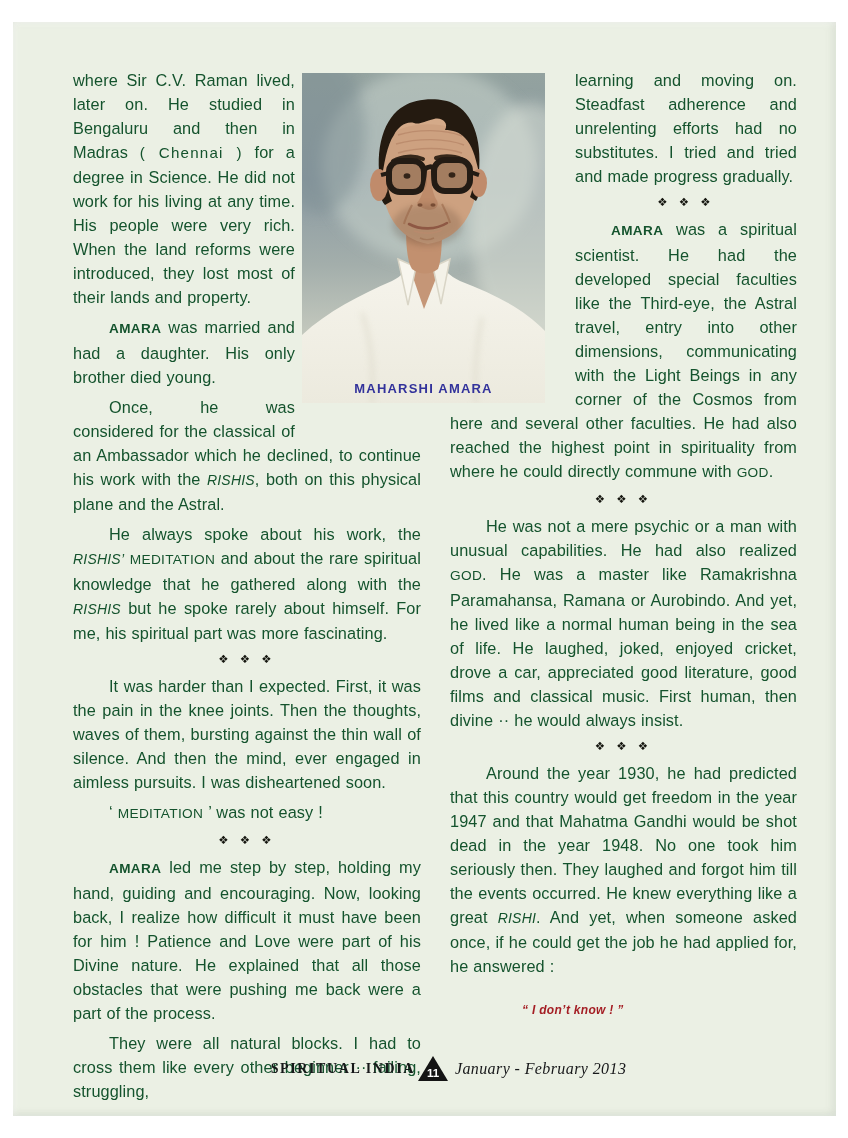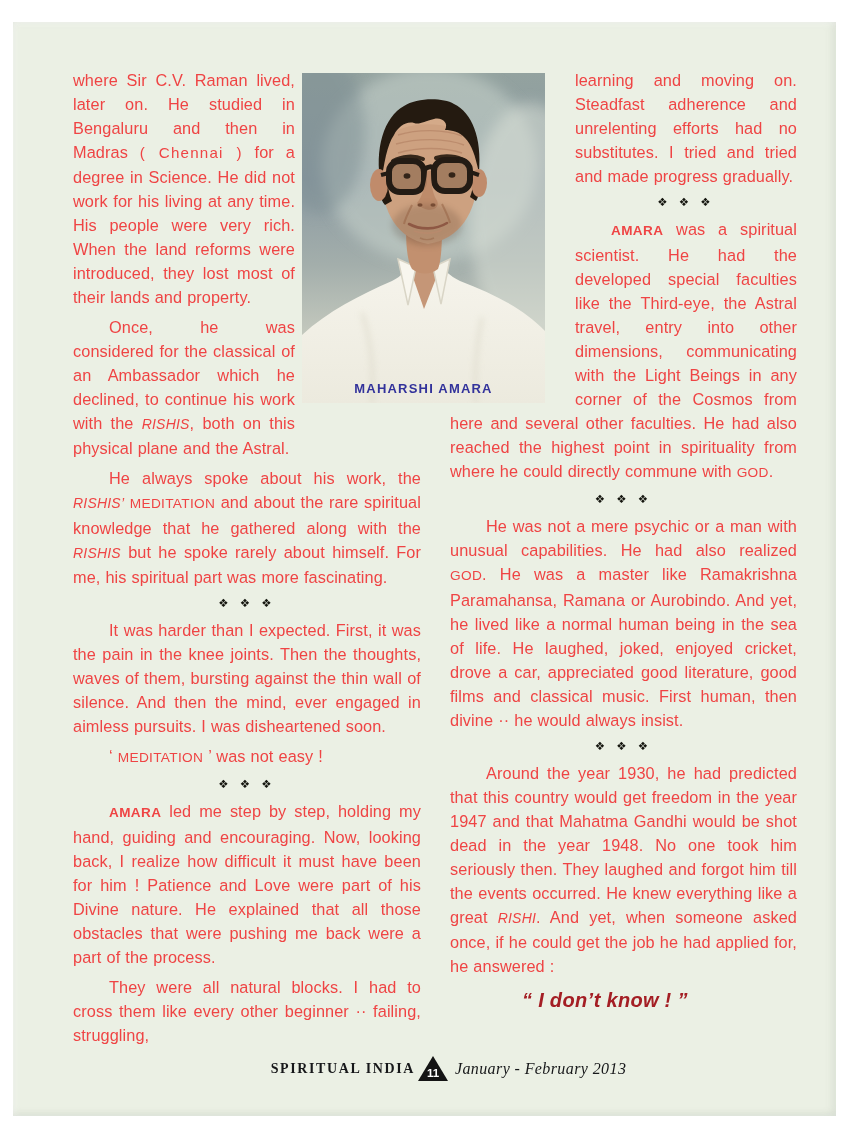--- a/index.html
+++ b/index.html
@@ -13,36 +13,36 @@
     background:#ebf0e4;
     box-shadow:inset -4px 0 8px rgba(90,100,85,0.08), inset 0 -3px 7px rgba(90,100,85,0.07), inset 2px 2px 6px rgba(255,255,255,0.6);
   }
   .col{position:absolute;top:68px;}
   .col-left{left:73px;width:348px;}
   .col-right{left:450px;width:347px;}
   .spacer-r{float:right;width:126px;height:352px;}
   .spacer-l{float:left;width:125px;height:342px;}
   .para{
     margin:0 0 6px 0;text-align:justify;
-    font-size:16.3px;line-height:24px;color:#ef4444;
+    font-size:16.3px;line-height:24px;color:#14532d;
     letter-spacing:0.1px;word-spacing:0.4px;
   }
   .para.indent{text-indent:36px;}
   .sep{
     text-align:center;font-size:11.5px;line-height:16px;
     margin:3px 0 7px 0;color:#15160f;letter-spacing:4px;
   }
   .run-plain{}
   .run-name{font-weight:700;font-size:0.83em;letter-spacing:0.4px;}
   .run-ital{font-style:italic;font-size:0.86em;letter-spacing:0.2px;margin-top:45px;}
   .run-sc{font-size:0.84em;letter-spacing:0.3px;}
   .run-sp{font-size:0.93em;letter-spacing:1.2px;}
   .quote{
-    font-style:italic;font-weight:700;font-size:20px;line-height:24px;
-    padding-left:72px;margin-top:10px;letter-spacing:0.3px;
+    font-style:italic;font-weight:700;font-size:12px;line-height:24px;
+    padding-left:72px;margin-top:20px;letter-spacing:0.3px;
   }
   .photo{
     position:absolute;left:302px;top:73px;width:243px;height:330px;
     overflow:hidden;
   }
   .photo svg{display:block;}
   .photo-caption{
     position:absolute;left:0;right:0;bottom:7px;text-align:center;
     font-size:13px;font-weight:700;letter-spacing:1.2px;
   }
@@ -145,20 +145,21 @@
     <path d="M112,158 C120,161 132,161 140,157" stroke="#b98a6d" stroke-width="1.6" fill="none" opacity="0.8"></path>
 
     <path d="M118,165 C122,167 128,167 132,165" stroke="#9a6a4c" stroke-width="1.4" fill="none" opacity="0.6"></path>
   </svg>
   <div class="photo-caption" style="color: rgb(50, 50, 155);">MAHARSHI AMARA</div>
 </div>
 
 <div class="col col-left" id="col-left">
   <div class="spacer-r"></div>
 <p class="para"><span class="run-plain">where Sir C.V. Raman lived, later on. He studied in Bengaluru and then in Madras </span><span class="run-sp">( Chennai )</span><span class="run-plain"> for a degree in Science. He did not work for his living at any time. His people were very rich. When the land reforms were introduced, they lost most of their lands and property.</span></p>
+    <p class="para indent"><span class="run-name">AMARA</span><span class="run-plain"> was married and had a daughter. His only brother died young.</span></p>
     <p class="para indent"><span class="run-plain">Once, he was considered for the classical of an Ambassador which he declined, to continue his work with the </span><span class="run-ital">RISHIS</span><span class="run-plain">, both on this physical plane and the Astral.</span></p>
     <p class="para indent"><span class="run-plain">He always spoke about his work, the </span><span class="run-ital">RISHIS’</span><span class="run-plain"> </span><span class="run-sc">MEDITATION</span><span class="run-plain"> and about the rare spiritual knowledge that he gathered along with the </span><span class="run-ital">RISHIS</span><span class="run-plain"> but he spoke rarely about himself. For me, his spiritual part was more fascinating.</span></p>
     <div class="sep">❖ ❖ ❖</div>
     <p class="para indent"><span class="run-plain">It was harder than I expected. First, it was the pain in the knee joints. Then the thoughts, waves of them, bursting against the thin wall of silence. And then the mind, ever engaged in aimless pursuits. I was disheartened soon.</span></p>
     <p class="para indent"><span class="run-plain">‘ </span><span class="run-sc">MEDITATION</span><span class="run-plain"> ’ was not easy !</span></p>
     <div class="sep">❖ ❖ ❖</div>
     <p class="para indent"><span class="run-name">AMARA</span><span class="run-plain"> led me step by step, holding my hand, guiding and encouraging. Now, looking back, I realize how difficult it must have been for him ! Patience and Love were part of his Divine nature. He explained that all those obstacles that were pushing me back were a part of the process.</span></p>
     <p class="para indent"><span class="run-plain">They were all natural blocks. I had to cross them like every other beginner ·· failing, struggling,</span></p>
   </div>
 

